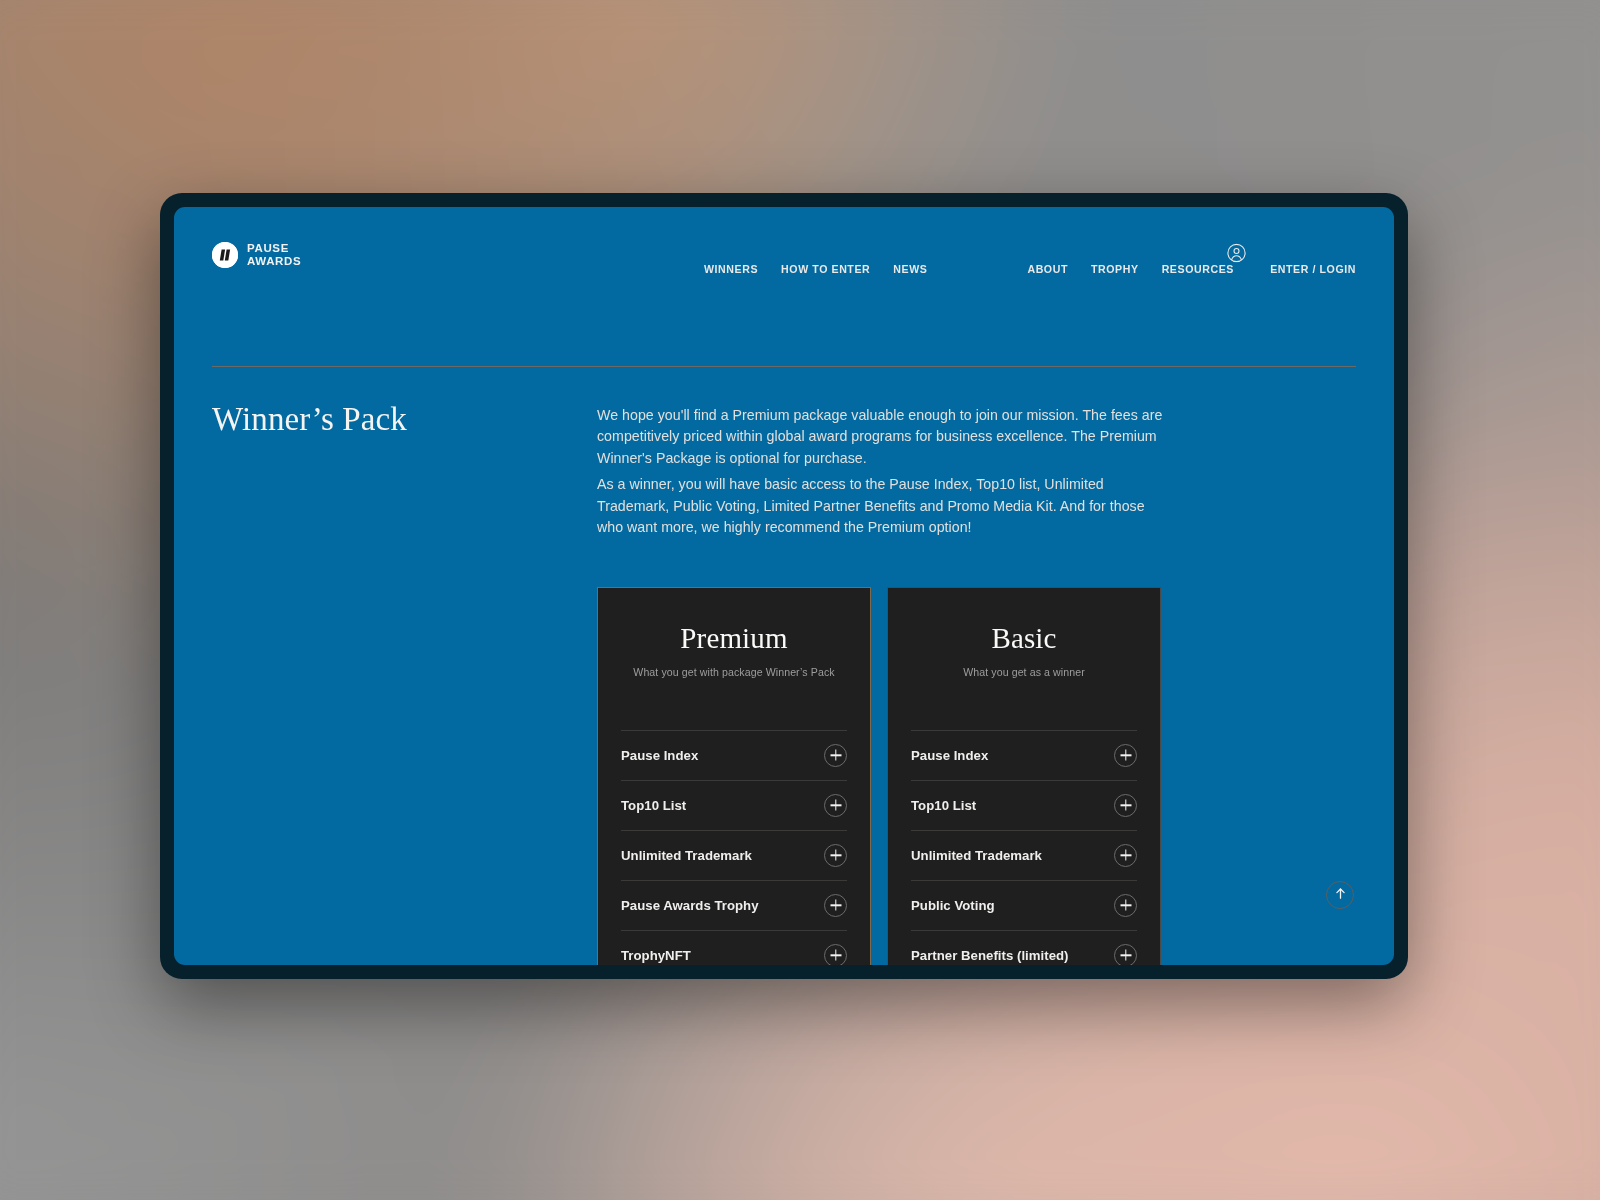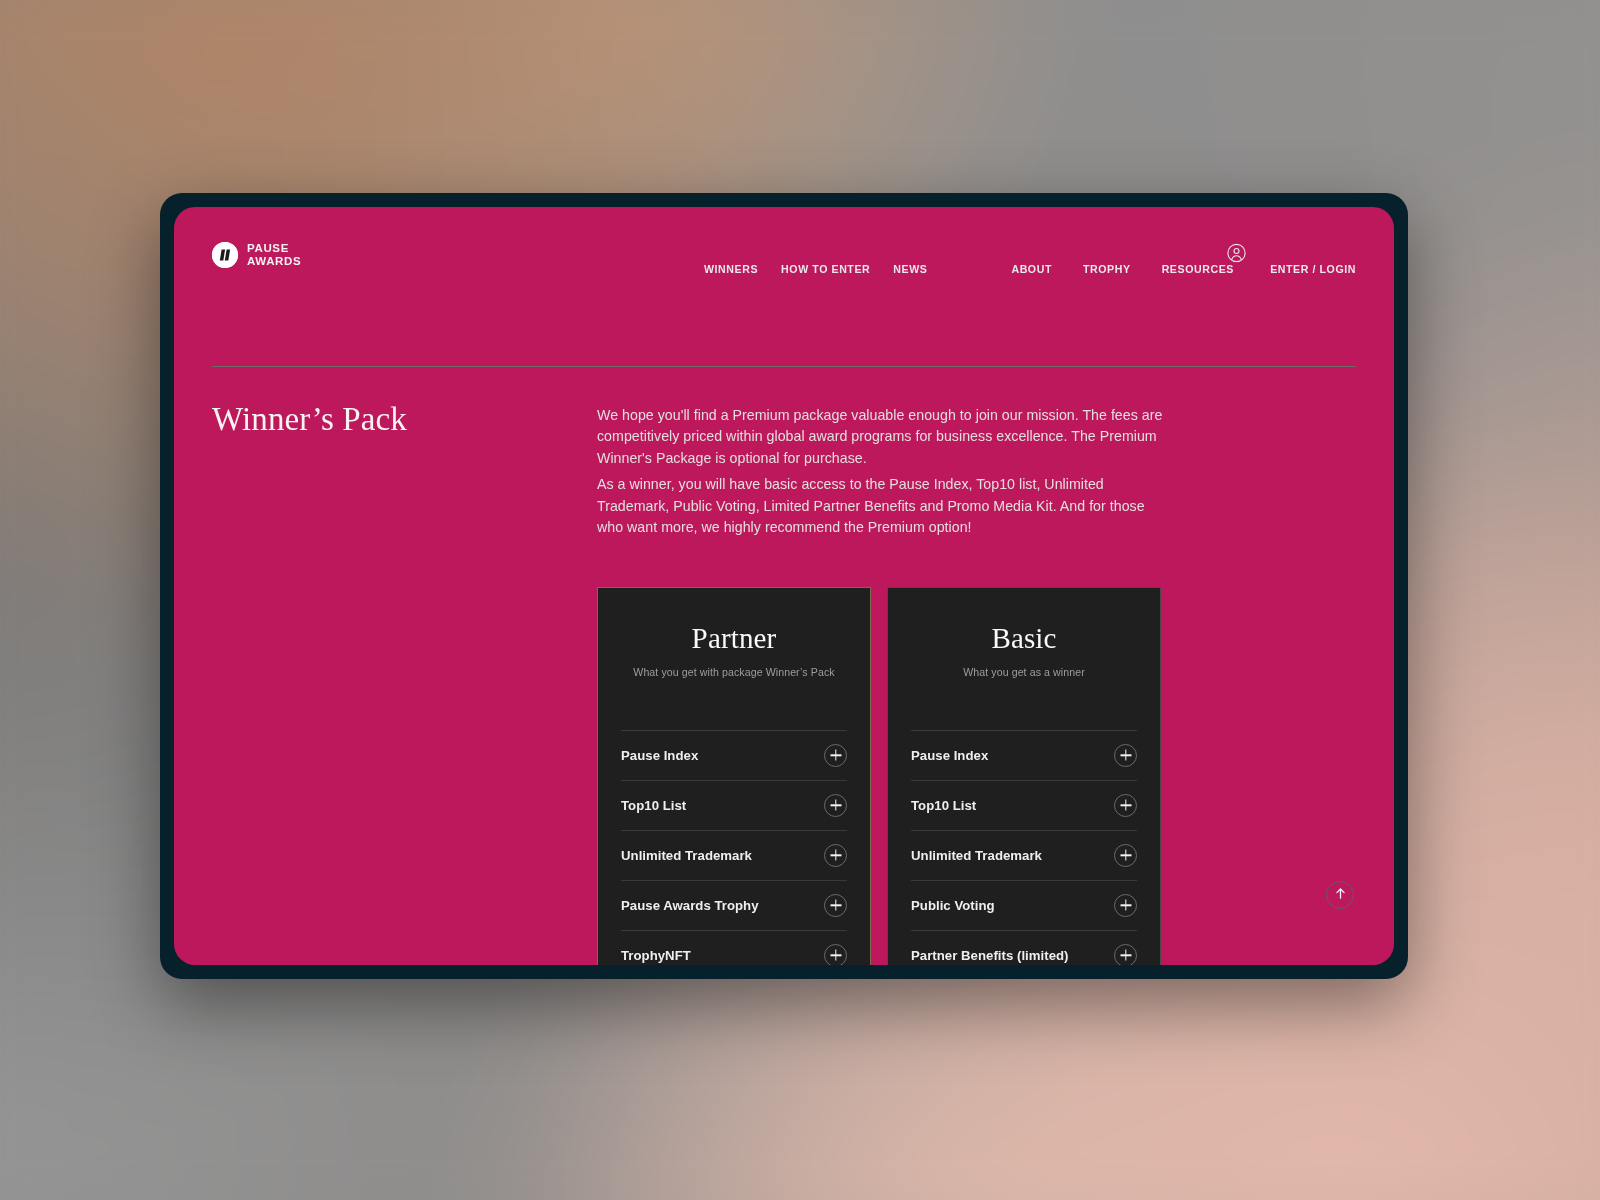--- a/index.html
+++ b/index.html
@@ -46,22 +46,22 @@
     background: #06202c;
     border-radius: 22px;
     box-shadow: 0 26px 70px rgba(0,0,0,0.42);
     padding: 14px;
     overflow: hidden;
   }
 
   #viewport {
     width: 100%;
     height: 100%;
-    background: #be185d;
-    border-radius: 21px;
+    background: #0369a1;
+    border-radius: 11px;
     overflow: hidden;
     position: relative;
   }
 
   
   #site-header {
     height: 96px;
     display: flex;
     align-items: center;
     padding: 0 38px 0 38px;
@@ -105,21 +105,21 @@
     display: flex;
     gap: 23px;
   }
 
   #secondary-nav {
     position: absolute;
     right: 160px;
     top: 50%;
     transform: translateY(-50%);
     display: flex;
-    gap: 31px;
+    gap: 23px;
   }
 
   .nav-link {
     font-size: 10.6px;
     font-weight: 600;
     letter-spacing: 0.055em;
     color: #e9e9e9;
     text-transform: uppercase;
     text-decoration: none;
     white-space: nowrap;
@@ -324,21 +324,21 @@
           <h1 id="page-title">Winner’s Pack</h1>
         </div>
 
         <div id="right-col">
           <p class="body-paragraph">We hope you'll find a Premium package valuable enough to join our mission. The fees are competitively priced within global award programs for business excellence. The Premium Winner's Package is optional for purchase.</p>
           <p class="body-paragraph">As a winner, you will have basic access to the Pause Index, Top10 list, Unlimited Trademark, Public Voting, Limited Partner Benefits and Promo Media Kit. And for those who want more, we highly recommend the Premium option!</p>
 
           <div id="cards-row">
 
             <section class="pkg-card premium">
-              <h2 class="pkg-title">Partner</h2>
+              <h2 class="pkg-title">Premium</h2>
               <p class="pkg-subtitle">What you get with package Winner’s Pack</p>
 
               <ul class="pkg-list">
                 <li class="pkg-item">
                   <span class="pkg-item-label">Pause Index</span>
                   <button class="plus-btn"></button>
                 </li>
                 <li class="pkg-item">
                   <span class="pkg-item-label">Top10 List</span>
                   <button class="plus-btn"></button>

